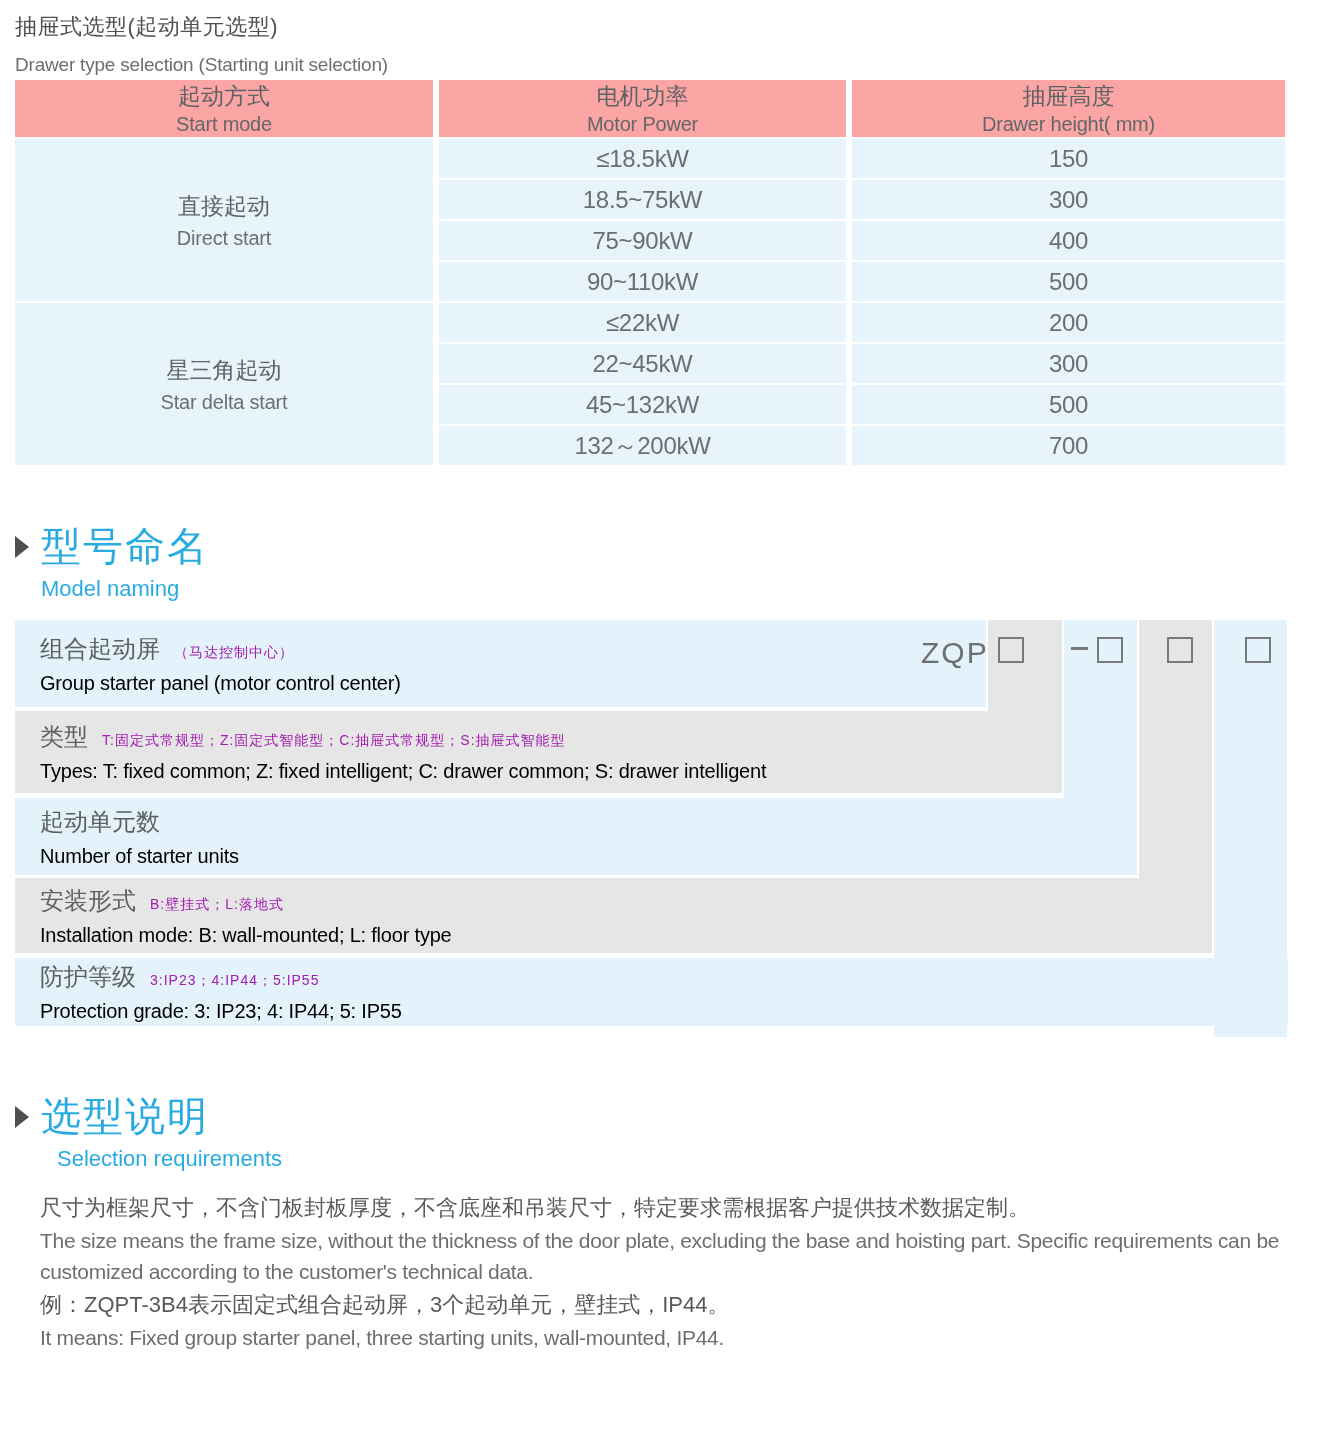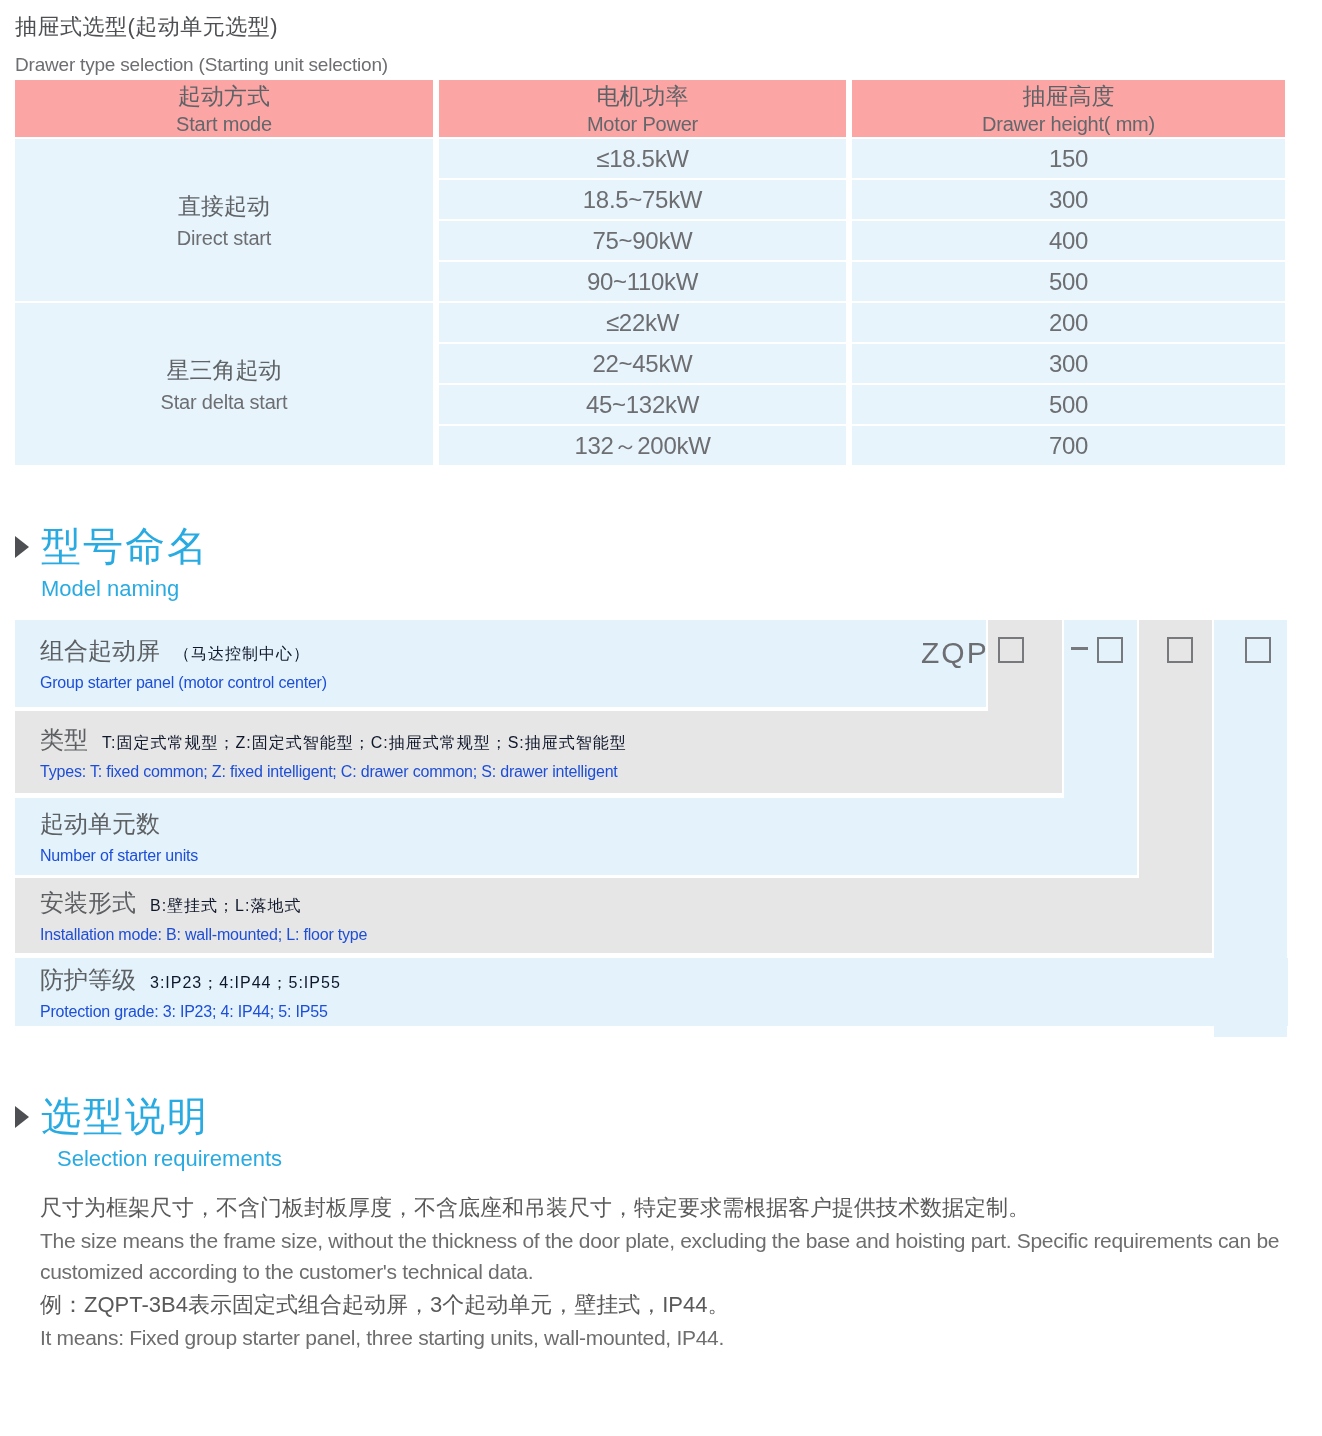--- a/index.html
+++ b/index.html
@@ -51,22 +51,22 @@
   .sub.indent { margin-left:16px; }
 
   
   .diagram { position:absolute; top:620px; left:15px; width:1273px; height:417px; }
   .band, .col { position:absolute; }
   .blue { background:#e3f2fb; }
   .gray { background:#e6e6e6; }
   .band { left:0; display:flex; flex-direction:column; justify-content:center; padding-left:25px; box-sizing:border-box; }
   .band .zhline { display:flex; align-items:baseline; }
   .band .zh-label { font-size:24px; color:#5d6063; }
-  .band .zh-rest { font-size:16px; color:#0f172a; margin-left:14px; letter-spacing:1px; }
-  .band .en { font-size:16px; color:#1d4ed8; margin-top:7px; letter-spacing:-0.2px; }
+  .band .zh-rest { font-size:14px; color:#a21caf; margin-left:14px; letter-spacing:1px; }
+  .band .en { font-size:20px; color:#000000; margin-top:7px; letter-spacing:-0.2px; }
   .r1 { top:0;   height:87px; width:971px; }
   .r2 { top:91px;  height:82px; width:1046px; }
   .r3 { top:178px; height:77px; width:1121px; }
   .r4 { top:258px; height:75px; width:1196px; }
   .r5 { top:338px; height:68px; width:1273px; }
   .colA { left:973px;  top:0; width:74px; height:173px; }
   .colB { left:1049px; top:0; width:73px; height:255px; }
   .colC { left:1124px; top:0; width:73px; height:333px; }
   .colD { left:1199px; top:0; width:73px; height:417px; }
   .zqp { position:absolute; left:906px; top:16px; font-size:30px; color:#6d6e71; letter-spacing:2px; }

